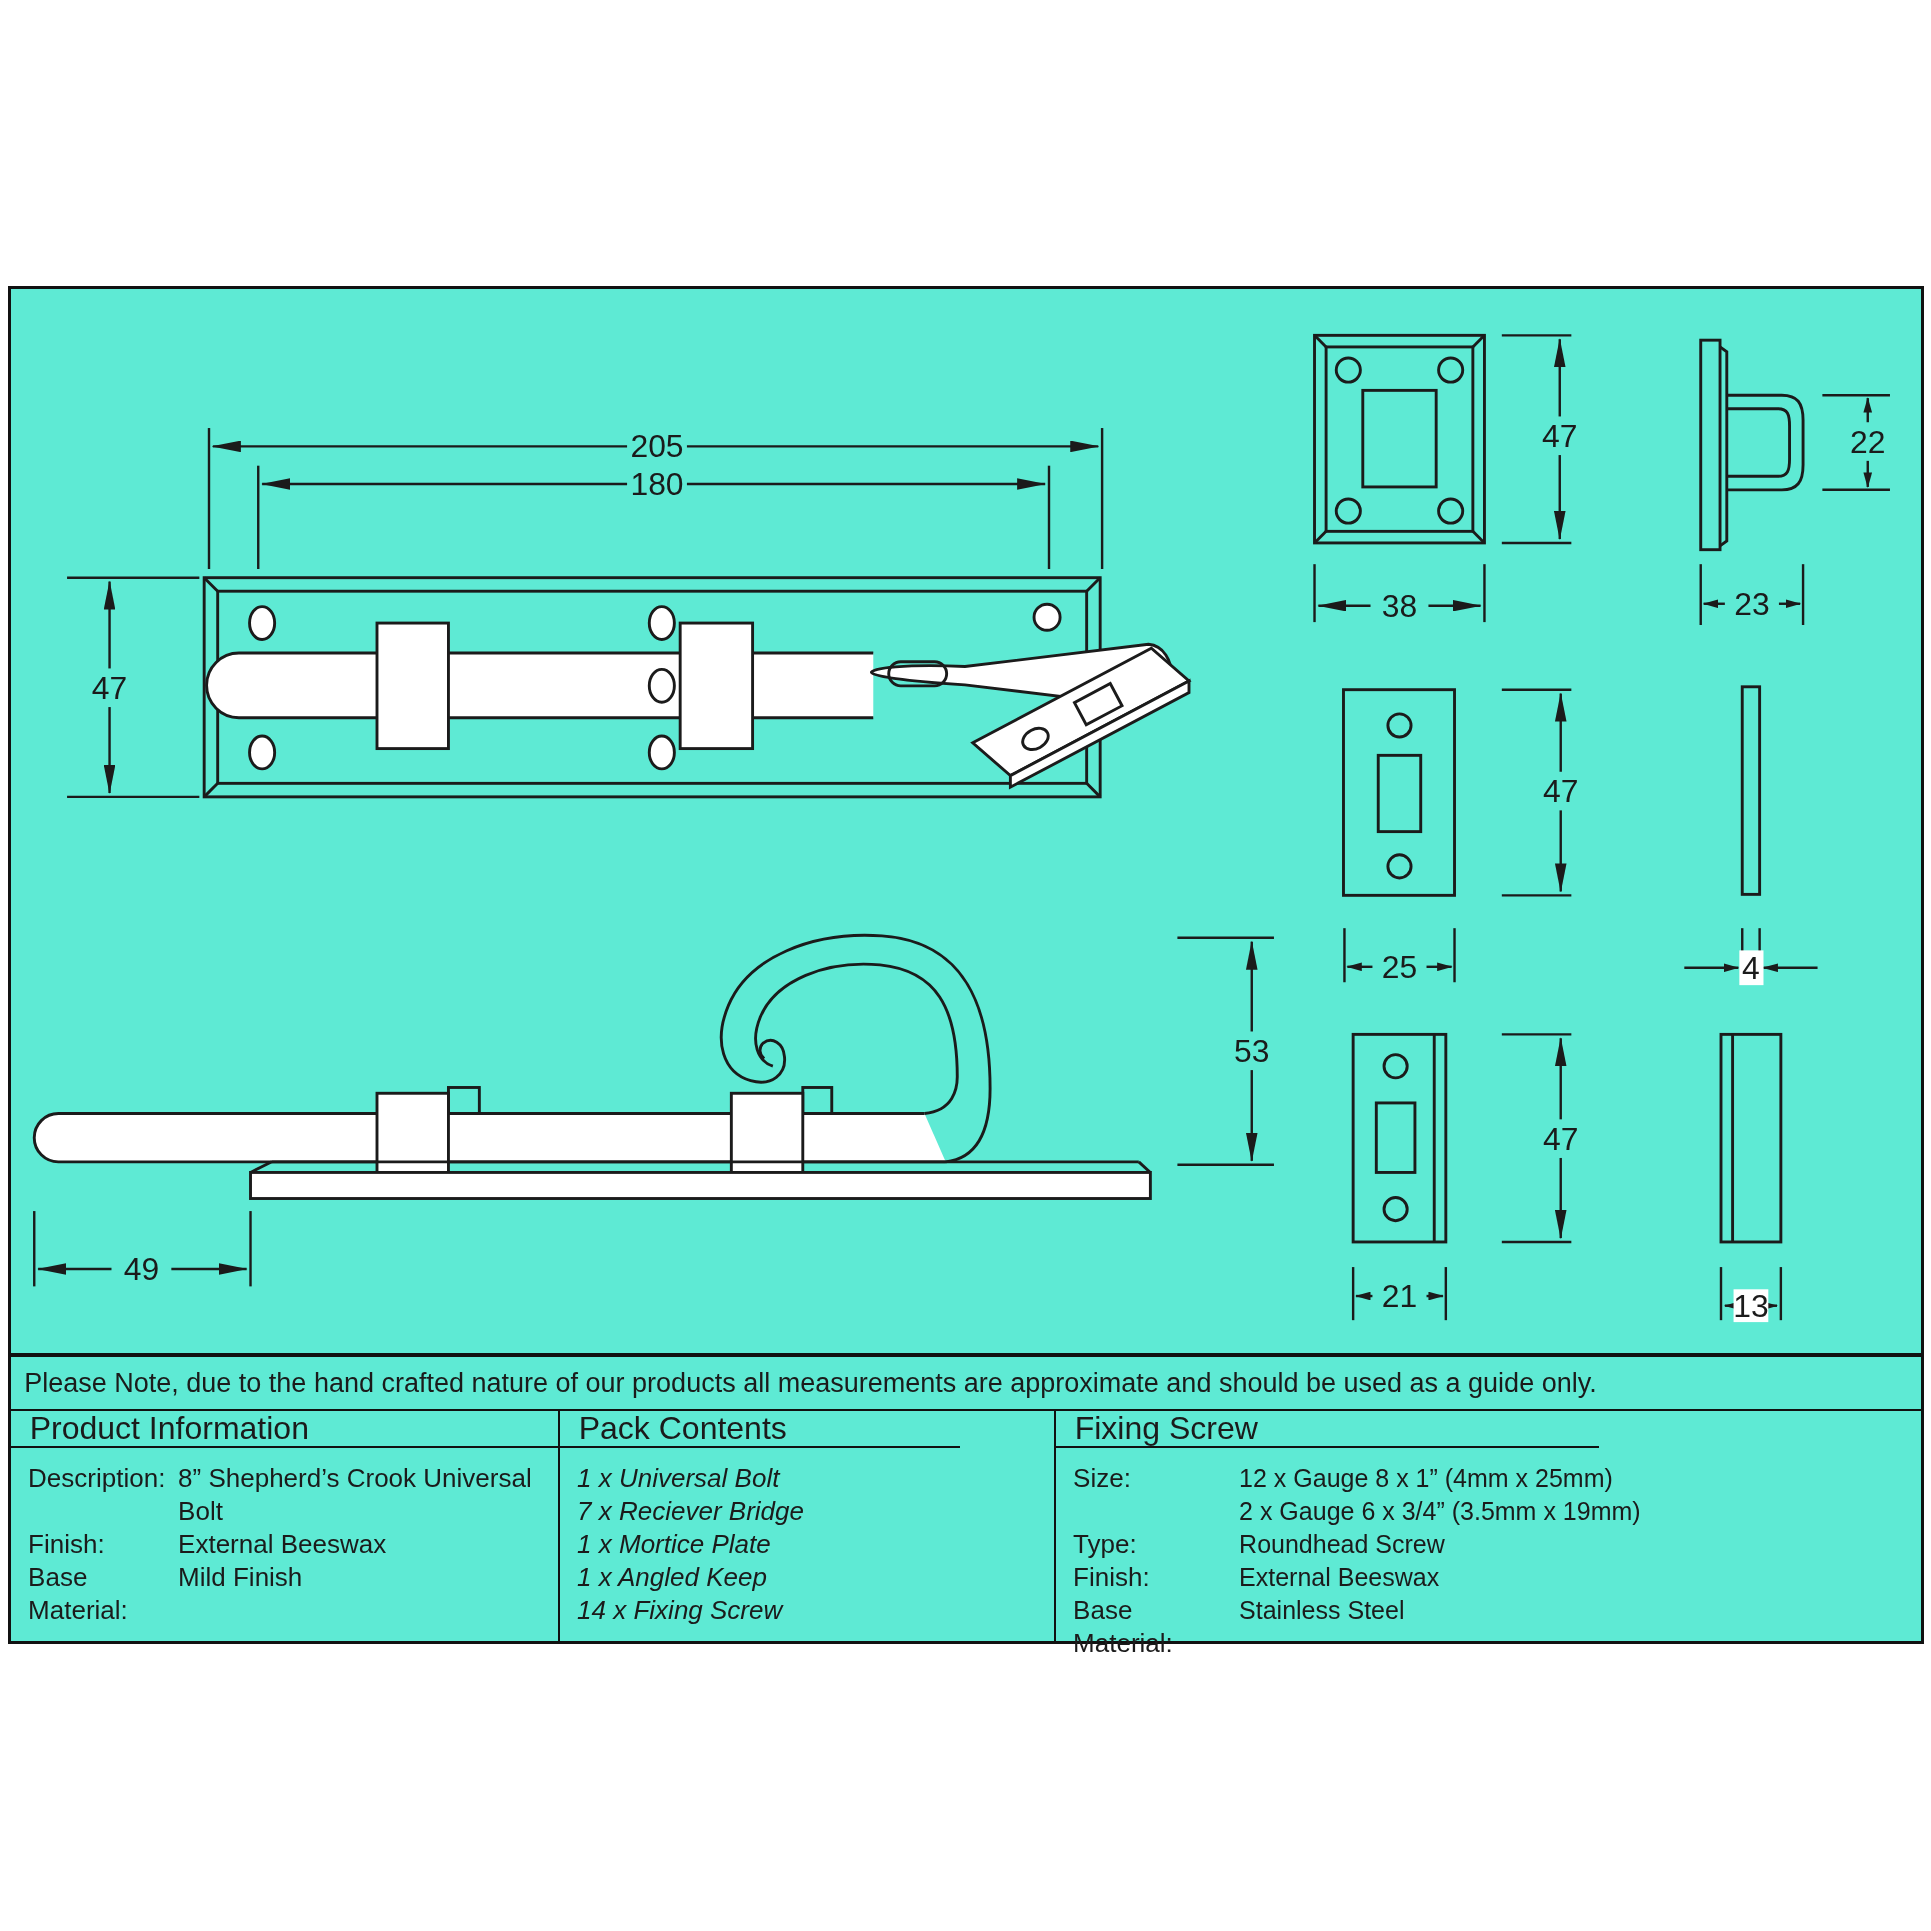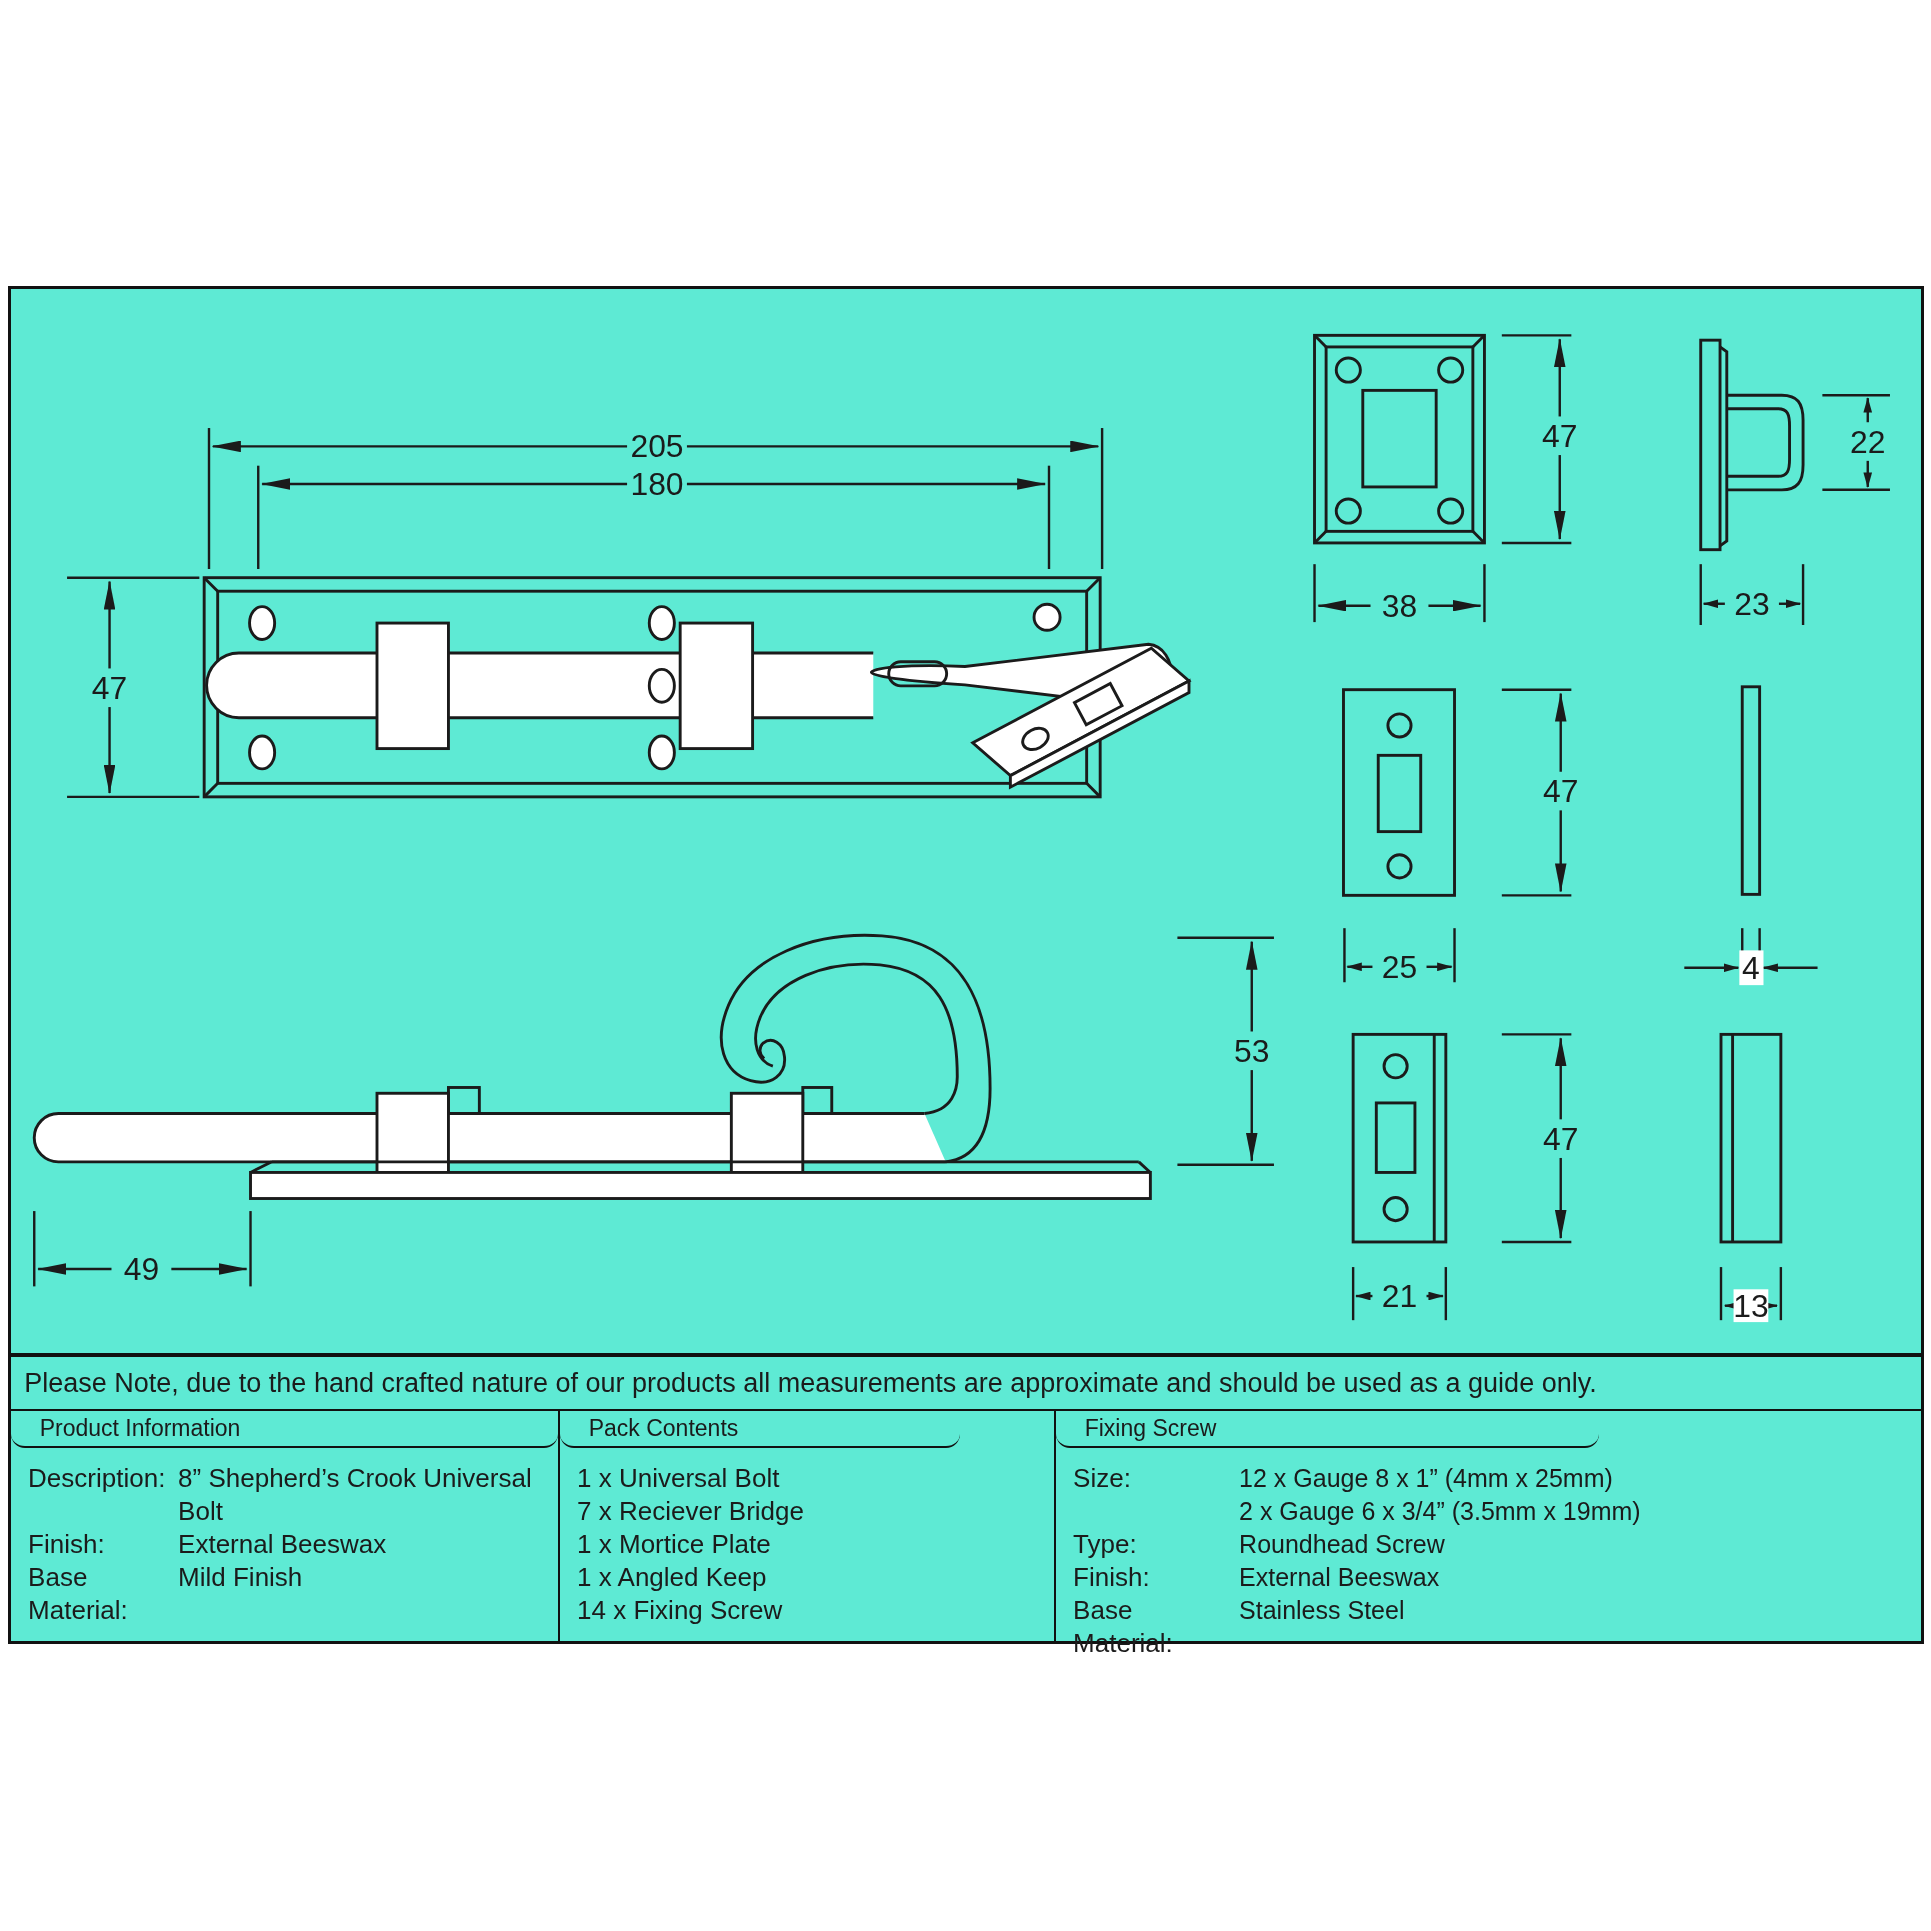--- a/index.html
+++ b/index.html
@@ -15,28 +15,28 @@
   .note-row{position:absolute;left:0;top:1064px;width:100%;height:58px;box-sizing:border-box;
             border-top:4.8px solid #111;border-bottom:2.9px solid #111;display:flex;align-items:center;
             padding-left:13.5px;font-size:27px;}
   .info-table{position:absolute;left:0;top:1122px;bottom:0;width:100%;}
   .col{position:absolute;top:0;bottom:0;box-sizing:border-box;}
   .col.c1{left:0;width:547px;}
   .col.c2{left:547px;width:402px;border-left:2.9px solid #111;}
   .col.c3{left:1043px;width:545px;border-left:2.9px solid #111;}
   .col.c4{left:1587px;width:321px;border-left:2.9px solid #111;}
   .col .hdr{height:37px;border-bottom:2.9px solid #111;display:flex;align-items:center;
-            padding-left:29px;font-size:23px;box-sizing:border-box;border-radius:14px;}
+            padding-left:19px;font-size:32px;box-sizing:border-box;}
   .col .body{padding:13.5px 5.8px 0 17.4px;font-size:26px;line-height:33px;}
   .row{display:flex;align-items:flex-start;}
   .c1 .lab{width:150px;flex:none;}
   .c1 .val{width:378px;}
   .c3 .lab{width:166px;flex:none;}
   .c3 .val{white-space:nowrap;overflow:visible;font-size:25px;}
-  .c2 .item{white-space:nowrap;}
+  .c2 .item{white-space:nowrap;font-style:italic;}
   .logo{position:relative;width:100%;height:100%;}
   .logo-inner{position:absolute;left:50%;top:50%;transform:translate(-50%,-52%);width:290px;height:164px;}
   .logo-fromthe{position:absolute;left:93px;top:11.6px;font-family:"Liberation Serif",serif;font-size:24px;}
   .logo-anvil{position:absolute;left:7.7px;top:25px;font-family:"Liberation Serif",serif;
               font-size:77px;font-weight:bold;letter-spacing:-1.9px;line-height:1;}
   .logo-reg{position:absolute;left:224px;top:29px;font-family:"Liberation Serif",serif;font-size:19.3px;}
   .logo-url{position:absolute;left:0;top:118px;width:100%;text-align:center;
             font-family:"Liberation Serif",serif;font-style:italic;font-weight:bold;font-size:19.3px;}
   .anvil-svg{position:absolute;left:0;top:-7.7px;}
 </style>

